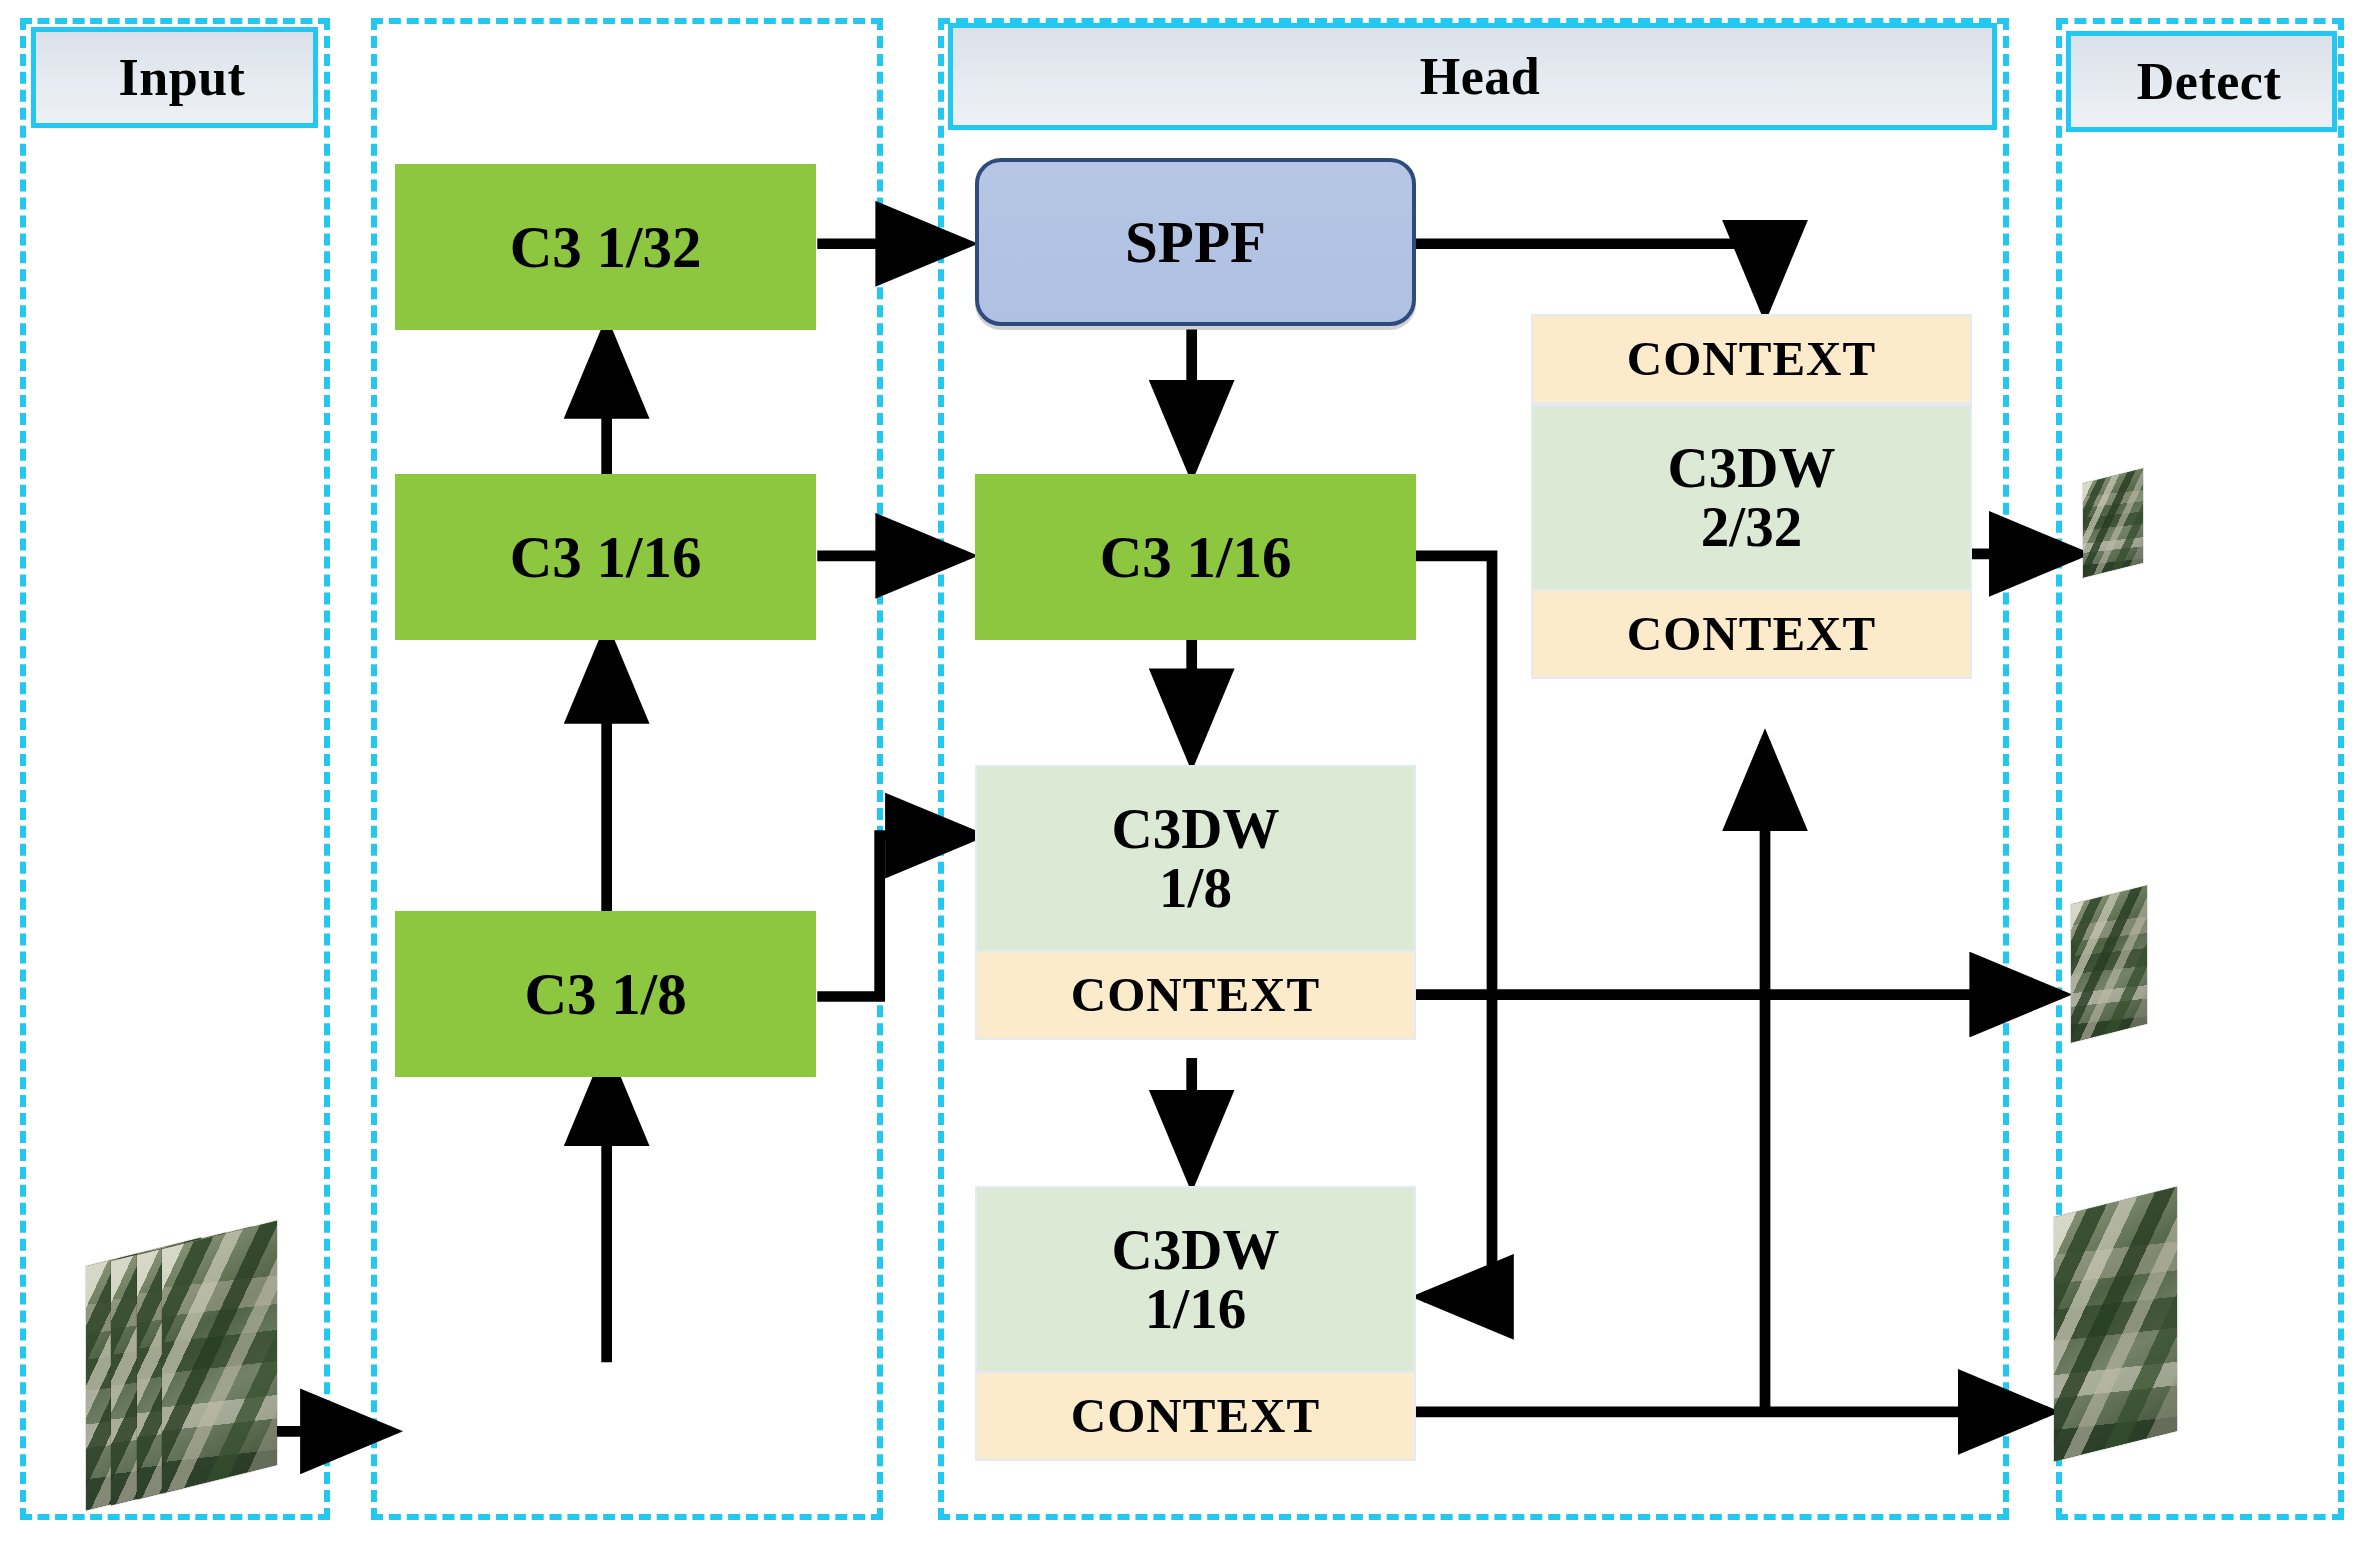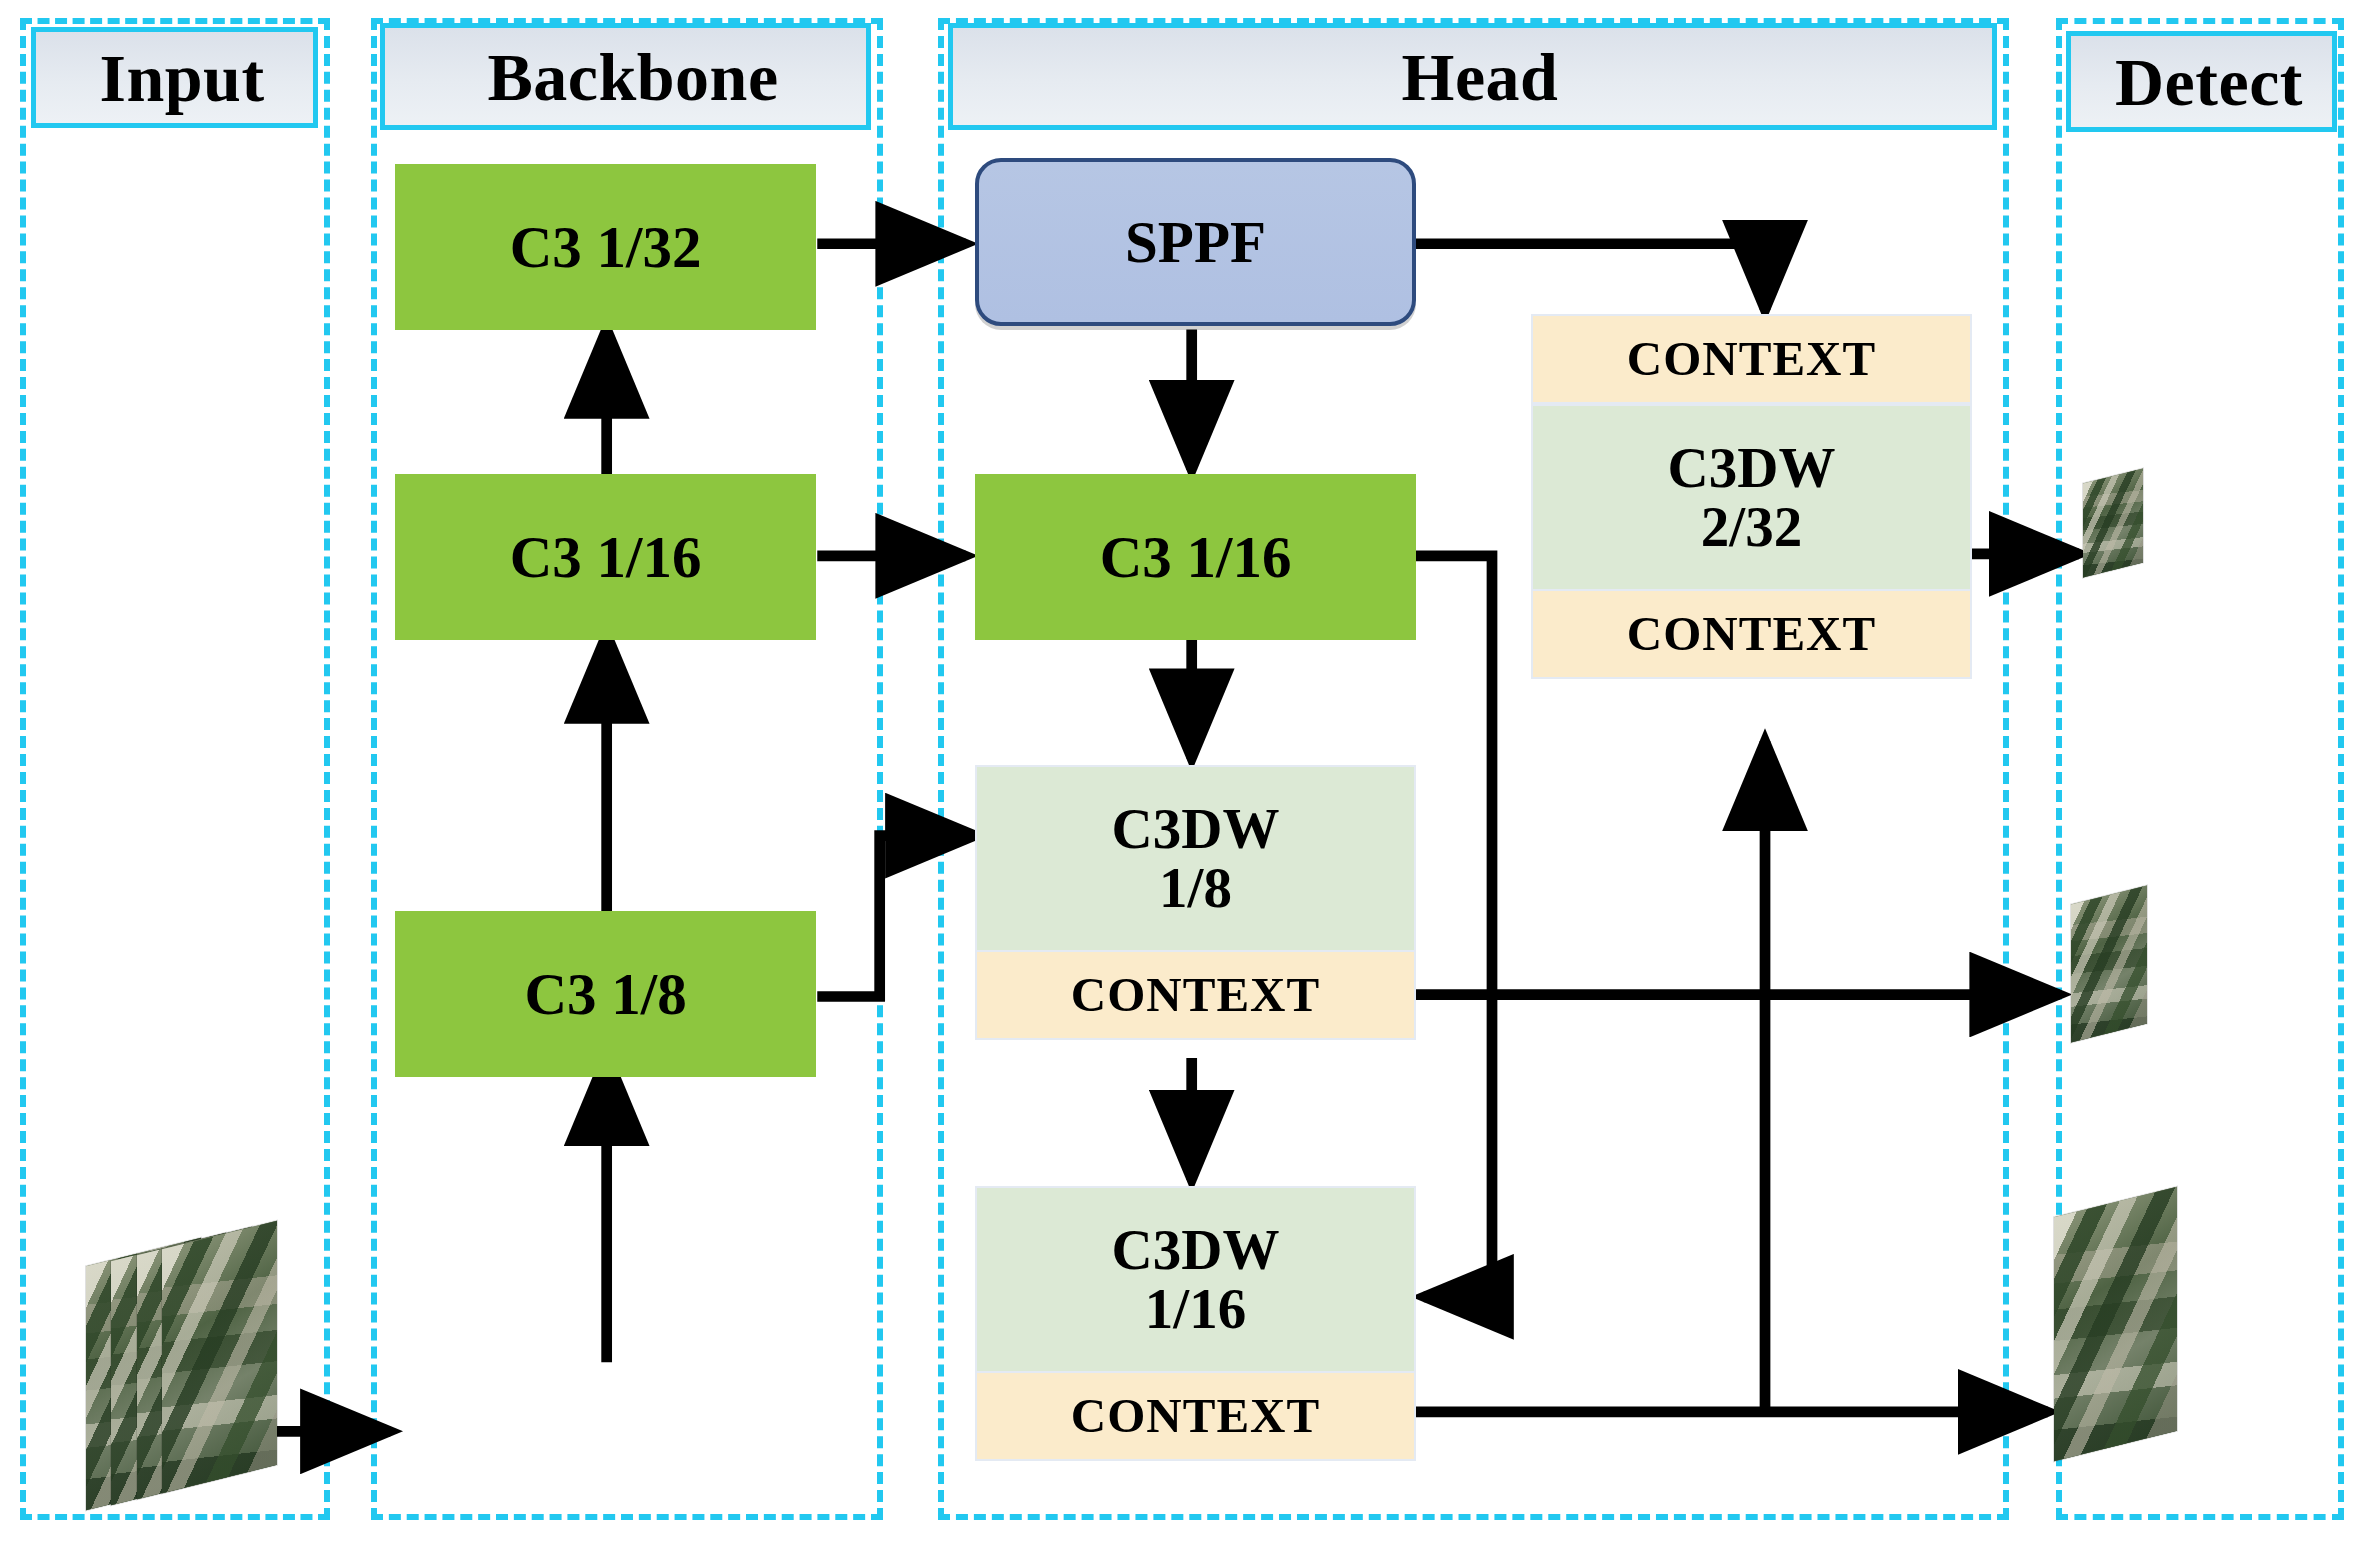--- a/index.html
+++ b/index.html
@@ -9,21 +9,21 @@
 
   
   .section{position:absolute;border:6.8px dashed #22C8F0;box-sizing:border-box;}
 
   
   .hdr{position:absolute;box-sizing:border-box;
        border:5.9px solid #22C8F0;
        background:linear-gradient(180deg,#DBE1EA 0%,#E6EBF1 55%,#EDF1F5 100%);
        display:flex;align-items:center;justify-content:center;
        font-weight:700;color:#000;letter-spacing:0.5px;}
-  .hdr span{font-size:68px;line-height:1;margin-left:15px;}
+  .hdr span{font-size:52px;line-height:1;margin-left:15px;}
 
   
   .blk{position:absolute;box-sizing:border-box;display:flex;
        align-items:center;justify-content:center;text-align:right;
        font-weight:700;color:#000;line-height:1.02;}
   .c3{background:#8DC63F;font-size:59px;}
   .sppf{background:linear-gradient(180deg,#B6C6E4 0%,#AFC0E2 100%);
         border:4.9px solid #2E4B7E;border-radius:26px;font-size:59px;
         box-shadow:0 3.9px 0 rgba(0,0,0,.18);}
   .c3dw{background:#DCE9D5;font-size:57px;border:2px solid #E4EAF3;
@@ -61,23 +61,20 @@
 
 <div id="stage">
 
   <div class="section" style="left:19.5px;  top:17.6px;  width:310px;  height:1502px;"></div>
   <div class="section" style="left:371px; top:17.6px;  width:512px;  height:1502px;"></div>
   <div class="section" style="left:938px; top:17.6px;  width:1071px; height:1502px;"></div>
   <div class="section" style="left:2056px;top:17.6px;  width:288px;  height:1502px;"></div>
 
   <div class="hdr" style="left:31px;  top:27px; width:287px;  height:101px;">
     <span>Input</span>
-  </div>
-  <div class="hdr" style="left:380px; top:23.4px; width:491px;  height:107px;">
-    <span>Backbone</span>
   </div>
   <div class="hdr" style="left:948px; top:23.4px; width:1049px; height:107px;font-family:Liberation Serif, serif;">
     <span>Head</span>
   </div>
   <div class="hdr" style="left:2066px;top:31px; width:271px;  height:101px;">
     <span>Detect</span>
   </div>
 
   <svg id="wires" viewBox="0 0 2419 1603">
     <defs>

